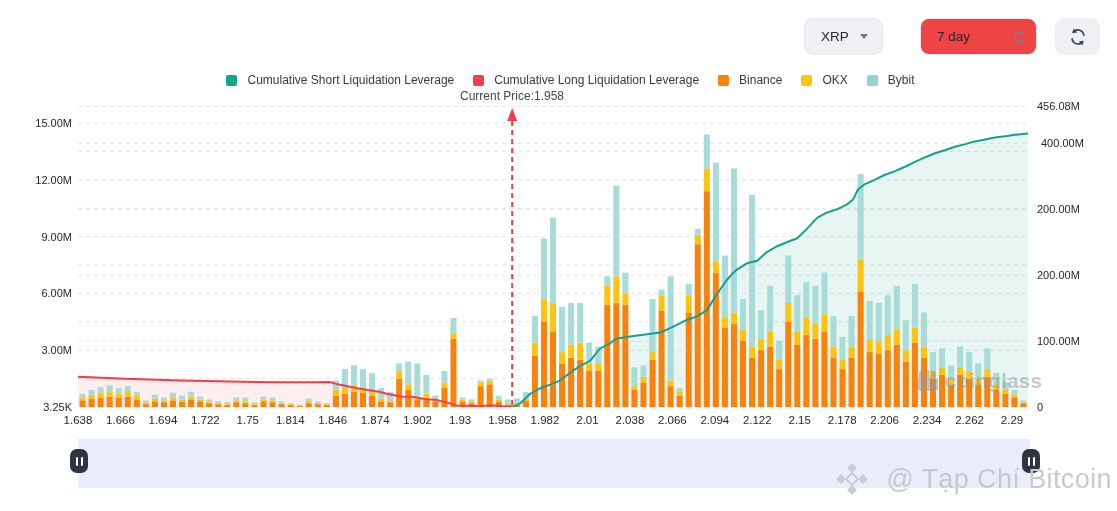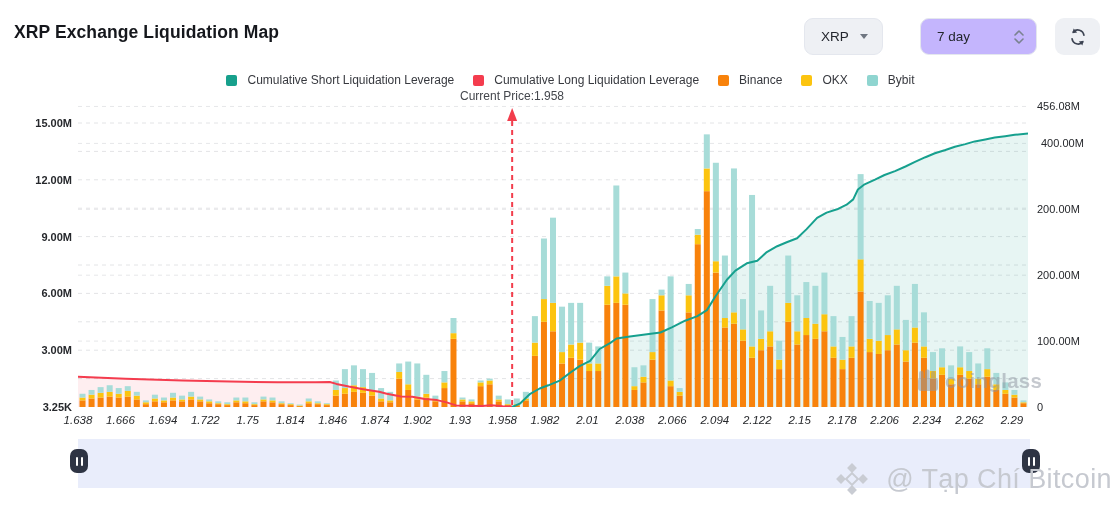--- a/index.html
+++ b/index.html
@@ -3,51 +3,50 @@
 <meta charset="utf-8">
 <style>
   html,body{margin:0;padding:0;background:#fff;}
   body{width:1117px;height:511px;position:relative;overflow:hidden;
        font-family:"Liberation Sans",sans-serif;-webkit-font-smoothing:antialiased;}
   .page{position:absolute;inset:0;}
   .title{position:absolute;left:14px;top:22px;font-size:17.5px;font-weight:700;color:#15171c;letter-spacing:.1px;}
   .ctrl{position:absolute;top:18px;height:37px;background:#eef0f4;border:1px solid #e4e7ee;border-radius:9px;
         display:flex;align-items:center;box-sizing:border-box;font-size:13.5px;color:#23262d;font-weight:500;cursor:pointer;}
   .select-symbol{left:804px;width:79px;padding:0 14px 0 16px;justify-content:space-between;}
-  .select-timeframe{left:920px;width:117px;padding:0 12px 0 16px;justify-content:space-between;background:#c4b5fd;}
+  .select-timeframe{left:920px;width:117px;padding:0 12px 0 16px;justify-content:space-between;background:#ef4444;}
   .refresh-btn{left:1055px;width:45px;justify-content:center;padding:0;border:none;background:#eef0f4;}
   .caret{width:0;height:0;border-left:4px solid transparent;border-right:4px solid transparent;border-top:5px solid #6f7681;}
   #legend{position:absolute;left:0;right:0;top:73px;display:flex;justify-content:center;gap:19px;transform:translateX(12px);}
   .li{display:flex;align-items:center;gap:10px;font-size:12px;color:#37393f;cursor:pointer;}
   .sq{width:11px;height:11px;border-radius:2px;display:inline-block;}
   .current-price{position:absolute;left:512px;top:89px;transform:translateX(-50%);font-size:12px;color:#44474d;}
   #plot-svg{position:absolute;left:78px;top:105px;}
   .ytick{position:absolute;font-size:11px;color:#26282c;line-height:12px;}
-  #left-axis .ytick{right:0;text-align:center;font-weight:bold;}
+  #left-axis .ytick{right:0;text-align:center;}
   #left-axis{position:absolute;left:0;top:0;width:72px;height:511px;}
   #right-axis{position:absolute;left:1037px;top:0;width:78px;height:511px;}
-  #x-axis{position:absolute;left:0;top:0;width:1117px;height:511px;font-style:italic;}
+  #x-axis{position:absolute;left:0;top:0;width:1117px;height:511px;}
   .xtick{position:absolute;top:414px;transform:translateX(-50%);font-size:11.5px;color:#26282c;}
   .zoombar{position:absolute;left:78px;top:439px;width:952px;height:49px;background:#e9edfb;cursor:pointer;}
   .handle{position:absolute;top:10px;width:18px;height:24px;background:#2e3444;border-radius:7px;
           display:flex;align-items:center;justify-content:center;gap:3px;cursor:ew-resize;}
   .handle span{width:2px;height:9px;background:#fff;border-radius:1px;}
   .handle-left{left:-8px;}
   .handle-right{right:-10px;}
   .coinglass{position:absolute;left:916px;top:368px;display:flex;align-items:center;gap:5px;opacity:.5;pointer-events:none;}
   .coinglass .cg-text{font-size:20.5px;font-weight:700;color:#8f95a0;letter-spacing:.3px;}
   .site-mark{position:absolute;right:5px;top:462px;display:flex;align-items:center;gap:17px;z-index:5;pointer-events:none;}
   .site-mark .sm-text{font-size:27px;color:#c6c9d0;font-weight:400;letter-spacing:.4px;}
 </style>
 </head>
 <body>
 
 <div class="page">
 
-  <div class="title">XRP Exchange Liquidation Map</div>
 
   <div class="ctrl select-symbol">
     <span>XRP</span>
     <span class="caret"></span>
   </div>
 
   <div class="ctrl select-timeframe">
     <span>7 day</span>
     <svg width="10" height="16" viewBox="0 0 10 16">
       <path d="M1 6 L5 2 L9 6" fill="none" stroke="#7a8290" stroke-width="1.6" stroke-linecap="round" stroke-linejoin="round"></path>

